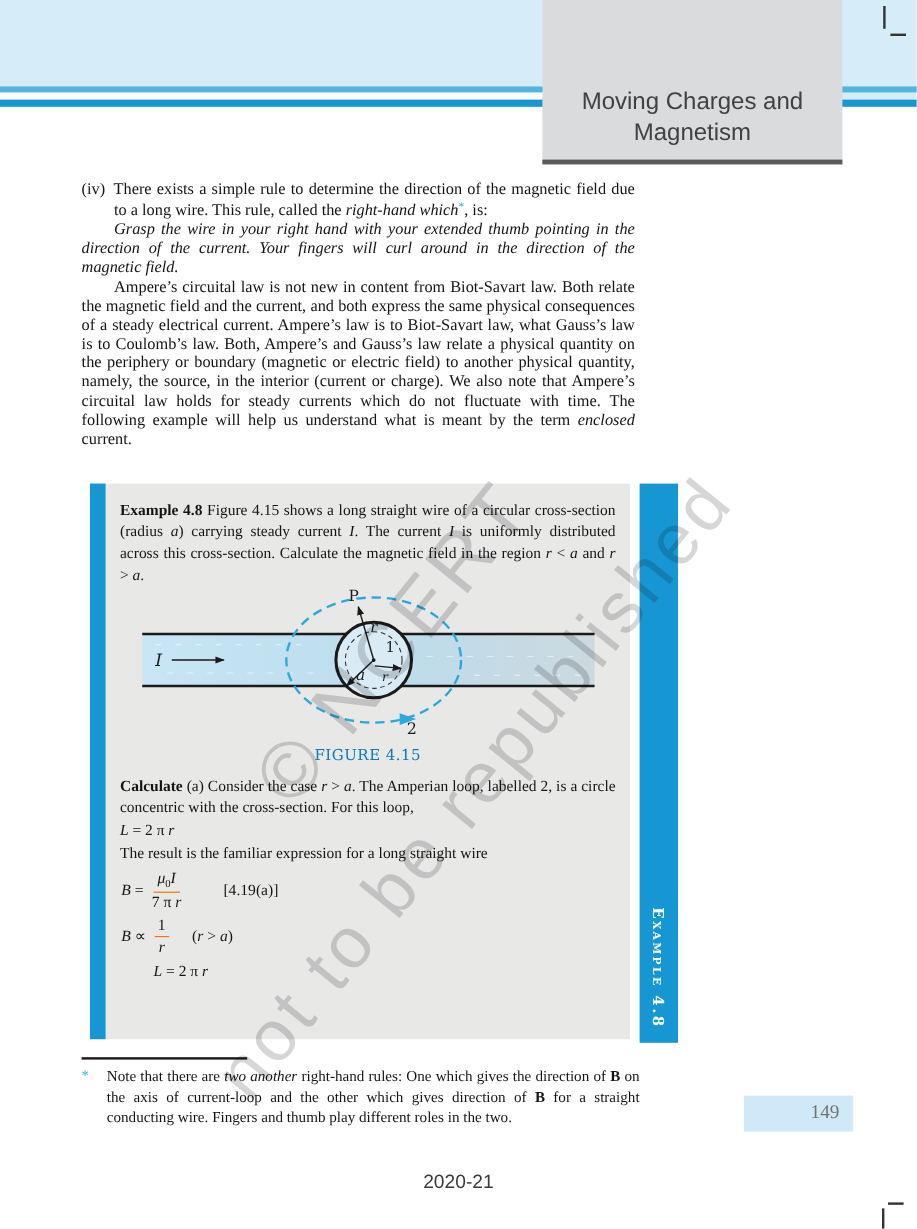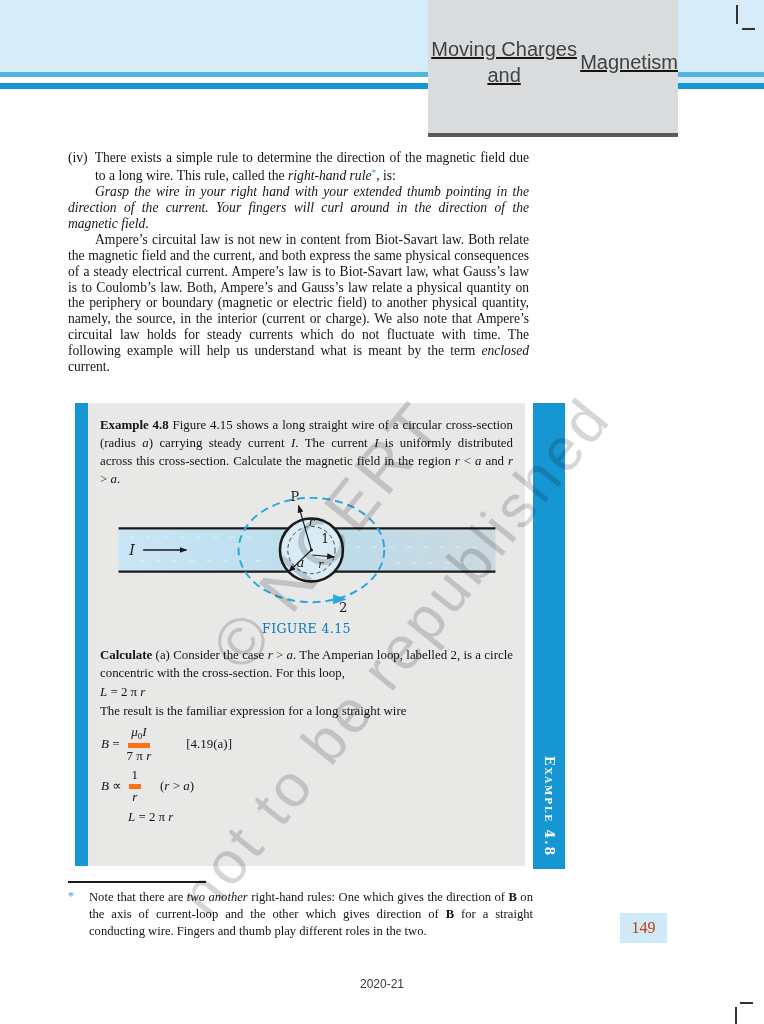--- a/index.html
+++ b/index.html
@@ -6,25 +6,24 @@
   body{
     width:764px;height:1024px;position:relative;background:#ffffff;
     font-family:"Liberation Serif",serif;color:#141414;overflow:hidden;
   }
   
   .band{position:absolute;left:0;top:0;width:764px;height:72px;background:#d6ecf8;}
   .band-ext{position:absolute;left:678px;top:72px;width:86px;height:11px;background:#d6ecf8;}
   .rule-light{position:absolute;left:0;top:72px;width:764px;height:5px;background:#52b5df;}
   .rule-dark{position:absolute;left:0;top:83px;width:764px;height:6px;background:#1697d3;}
   .chapter-box{
-    position:absolute;left:428px;top:0;width:250px;height:137px;background:#dadbdc;
+    position:absolute;left:452px;top:0;width:250px;height:137px;background:#dadbdc;
     border-bottom:4px solid #5b5b5e;box-sizing:border-box;z-index:3;
-    display:flex;flex-direction:row;justify-content:flex-end;align-items:center;
+    display:flex;flex-direction:column;justify-content:flex-end;align-items:center;
     padding-bottom:9px;
-    text-decoration:underline;
   }
   .chapter-title{
     font-family:"Liberation Sans",sans-serif;font-size:20px;line-height:26px;
     color:#3f4143;text-align:center;font-weight:400;
   }
   .crop{position:absolute;background:#333;z-index:4;}
   .crop-tr-v{left:736px;top:5px;width:2px;height:19px;}
   .crop-tr-h{left:742px;top:28px;width:13px;height:2px;}
   .crop-br-h{left:740px;top:1002px;width:13px;height:2px;}
   .crop-br-v{left:735px;top:1007px;width:2px;height:17px;}
@@ -62,21 +61,21 @@
   .example p{margin:1px;text-align:justify;}
   .fig{margin:2px auto 0;width:415px;text-align:center;}
   .fig-caption{
     text-align:center;color:#0b7abc;font-weight:normal;font-size:12.5px;
     letter-spacing:.4px;margin:1px 0 8px;font-family:"DejaVu Serif",serif;
   }
   .sol-line{text-align:left !important;}
   .indent{padding-left:28px;}
   .eq{display:flex;align-items:center;margin:5px 0 4px 2px;font-size:13px;}
   .frac{display:inline-flex;flex-direction:column;align-items:center;margin:0 7px;line-height:1.12;}
-  .frac .num{padding:0 3px 1px;border-bottom:5px solid #f97316;}
+  .frac .num{padding:0 3px 1px;border-bottom:1px solid #f97316;}
   .frac .den{padding-top:1px;}
   .eq-ref{margin-left:28px;}
   .eq-cond{margin-left:12px;}
   
   .sidebar{
     position:absolute;left:533px;top:403px;width:32px;height:466px;background:#1697d3;
     z-index:2;display:flex;flex-direction:column;justify-content:flex-end;align-items:center;
     padding-bottom:12px;box-sizing:border-box;
   }
   .sidebar-label{
@@ -86,26 +85,27 @@
   
   .fn-rule{position:absolute;left:68px;top:881px;width:138px;height:2px;background:#1a1a1a;z-index:2;}
   .footnote{
     position:absolute;left:68px;top:889px;width:465px;z-index:2;
     font-size:12.6px;line-height:17.2px;text-align:justify;padding-left:21px;box-sizing:border-box;
   }
   .fn-marker{position:absolute;left:0;top:-1px;color:#2aa9dd;font-size:12px;}
   
   .pagenum{
     position:absolute;left:620px;top:913px;width:47px;height:30px;background:#cfe9f8;z-index:2;
-    display:flex;align-items:center;justify-content:center;font-size:16px;color:#c2410c;
+    display:flex;align-items:center;justify-content:center;font-size:16px;color:#737373;
     font-family:"Liberation Serif",serif;
+    padding-left:44px;
   }
   .footer{
     position:absolute;left:0;top:977px;width:764px;text-align:center;z-index:2;
-    font-family:"Liberation Sans",sans-serif;font-size:12px;color:#3a3a3a;
+    font-family:"Liberation Sans",sans-serif;font-size:16px;color:#3a3a3a;
   }
   svg text{font-family:"DejaVu Serif",serif;}
 </style>
 </head>
 <body>
 
 <div class="band"></div>
 <div class="band-ext"></div>
 <div class="rule-light"></div>
 <div class="rule-dark"></div>
@@ -117,21 +117,21 @@
 
 <div class="crop crop-tr-v"></div>
 <div class="crop crop-tr-h"></div>
 <div class="crop crop-br-h"></div>
 <div class="crop crop-br-v"></div>
 
 <div class="wm wm1">© NCERT</div>
 <div class="wm wm2">not to be republished</div>
 
 <div class="main-text">
-  <p class="p-iv"><span class="iv-label">(iv)</span><span><span>There exists a simple rule to determine the direction of the magnetic field due to a long wire. This rule, called the </span><span class="run-i">right-hand rule</span><span class="run-star run-sup">*</span><span>, is:</span></span></p>
+  <p class="p-iv"><span class="iv-label">(iv)</span><span><span>There exists a simple rule to determine the direction of the magnetic field due to a long wire. This rule, called the </span><span class="run-i">right-hand which</span><span class="run-star run-sup">*</span><span>, is:</span></span></p>
   <p class="p-quote">Grasp the wire in your right hand with your extended thumb pointing in the direction of the current. Your fingers will curl around in the direction of the magnetic field.</p>
   <p class="p-ampere"><span>Ampere’s circuital law is not new in content from Biot-Savart law. Both relate the magnetic field and the current, and both express the same physical consequences of a steady electrical current. Ampere’s law is to Biot-Savart law, what Gauss’s law is to Coulomb’s law. Both, Ampere’s and Gauss’s law relate a physical quantity on the periphery or boundary (magnetic or electric field) to another physical quantity, namely, the source, in the interior (current or charge). We also note that Ampere’s circuital law holds for steady currents which do not fluctuate with time. The following example will help us understand what is meant by the term </span><span class="run-i">enclosed</span><span> current.</span></p>
 </div>
 
 <div class="example">
   <p><span class="run-b">Example 4.8</span><span> Figure 4.15 shows a long straight wire of a circular cross-section (radius </span><span class="run-i">a</span><span>) carrying steady current </span><span class="run-i">I</span><span>. The current </span><span class="run-i">I</span><span> is uniformly distributed across this cross-section. Calculate the magnetic field in the region </span><span class="run-i">r</span><span> &lt; </span><span class="run-i">a</span><span> and </span><span class="run-i">r</span><span> &gt; </span><span class="run-i">a</span><span>.</span></p>
 
   <div class="fig">
     <svg width="415" height="124" viewBox="0 0 420 126">
       <defs>

